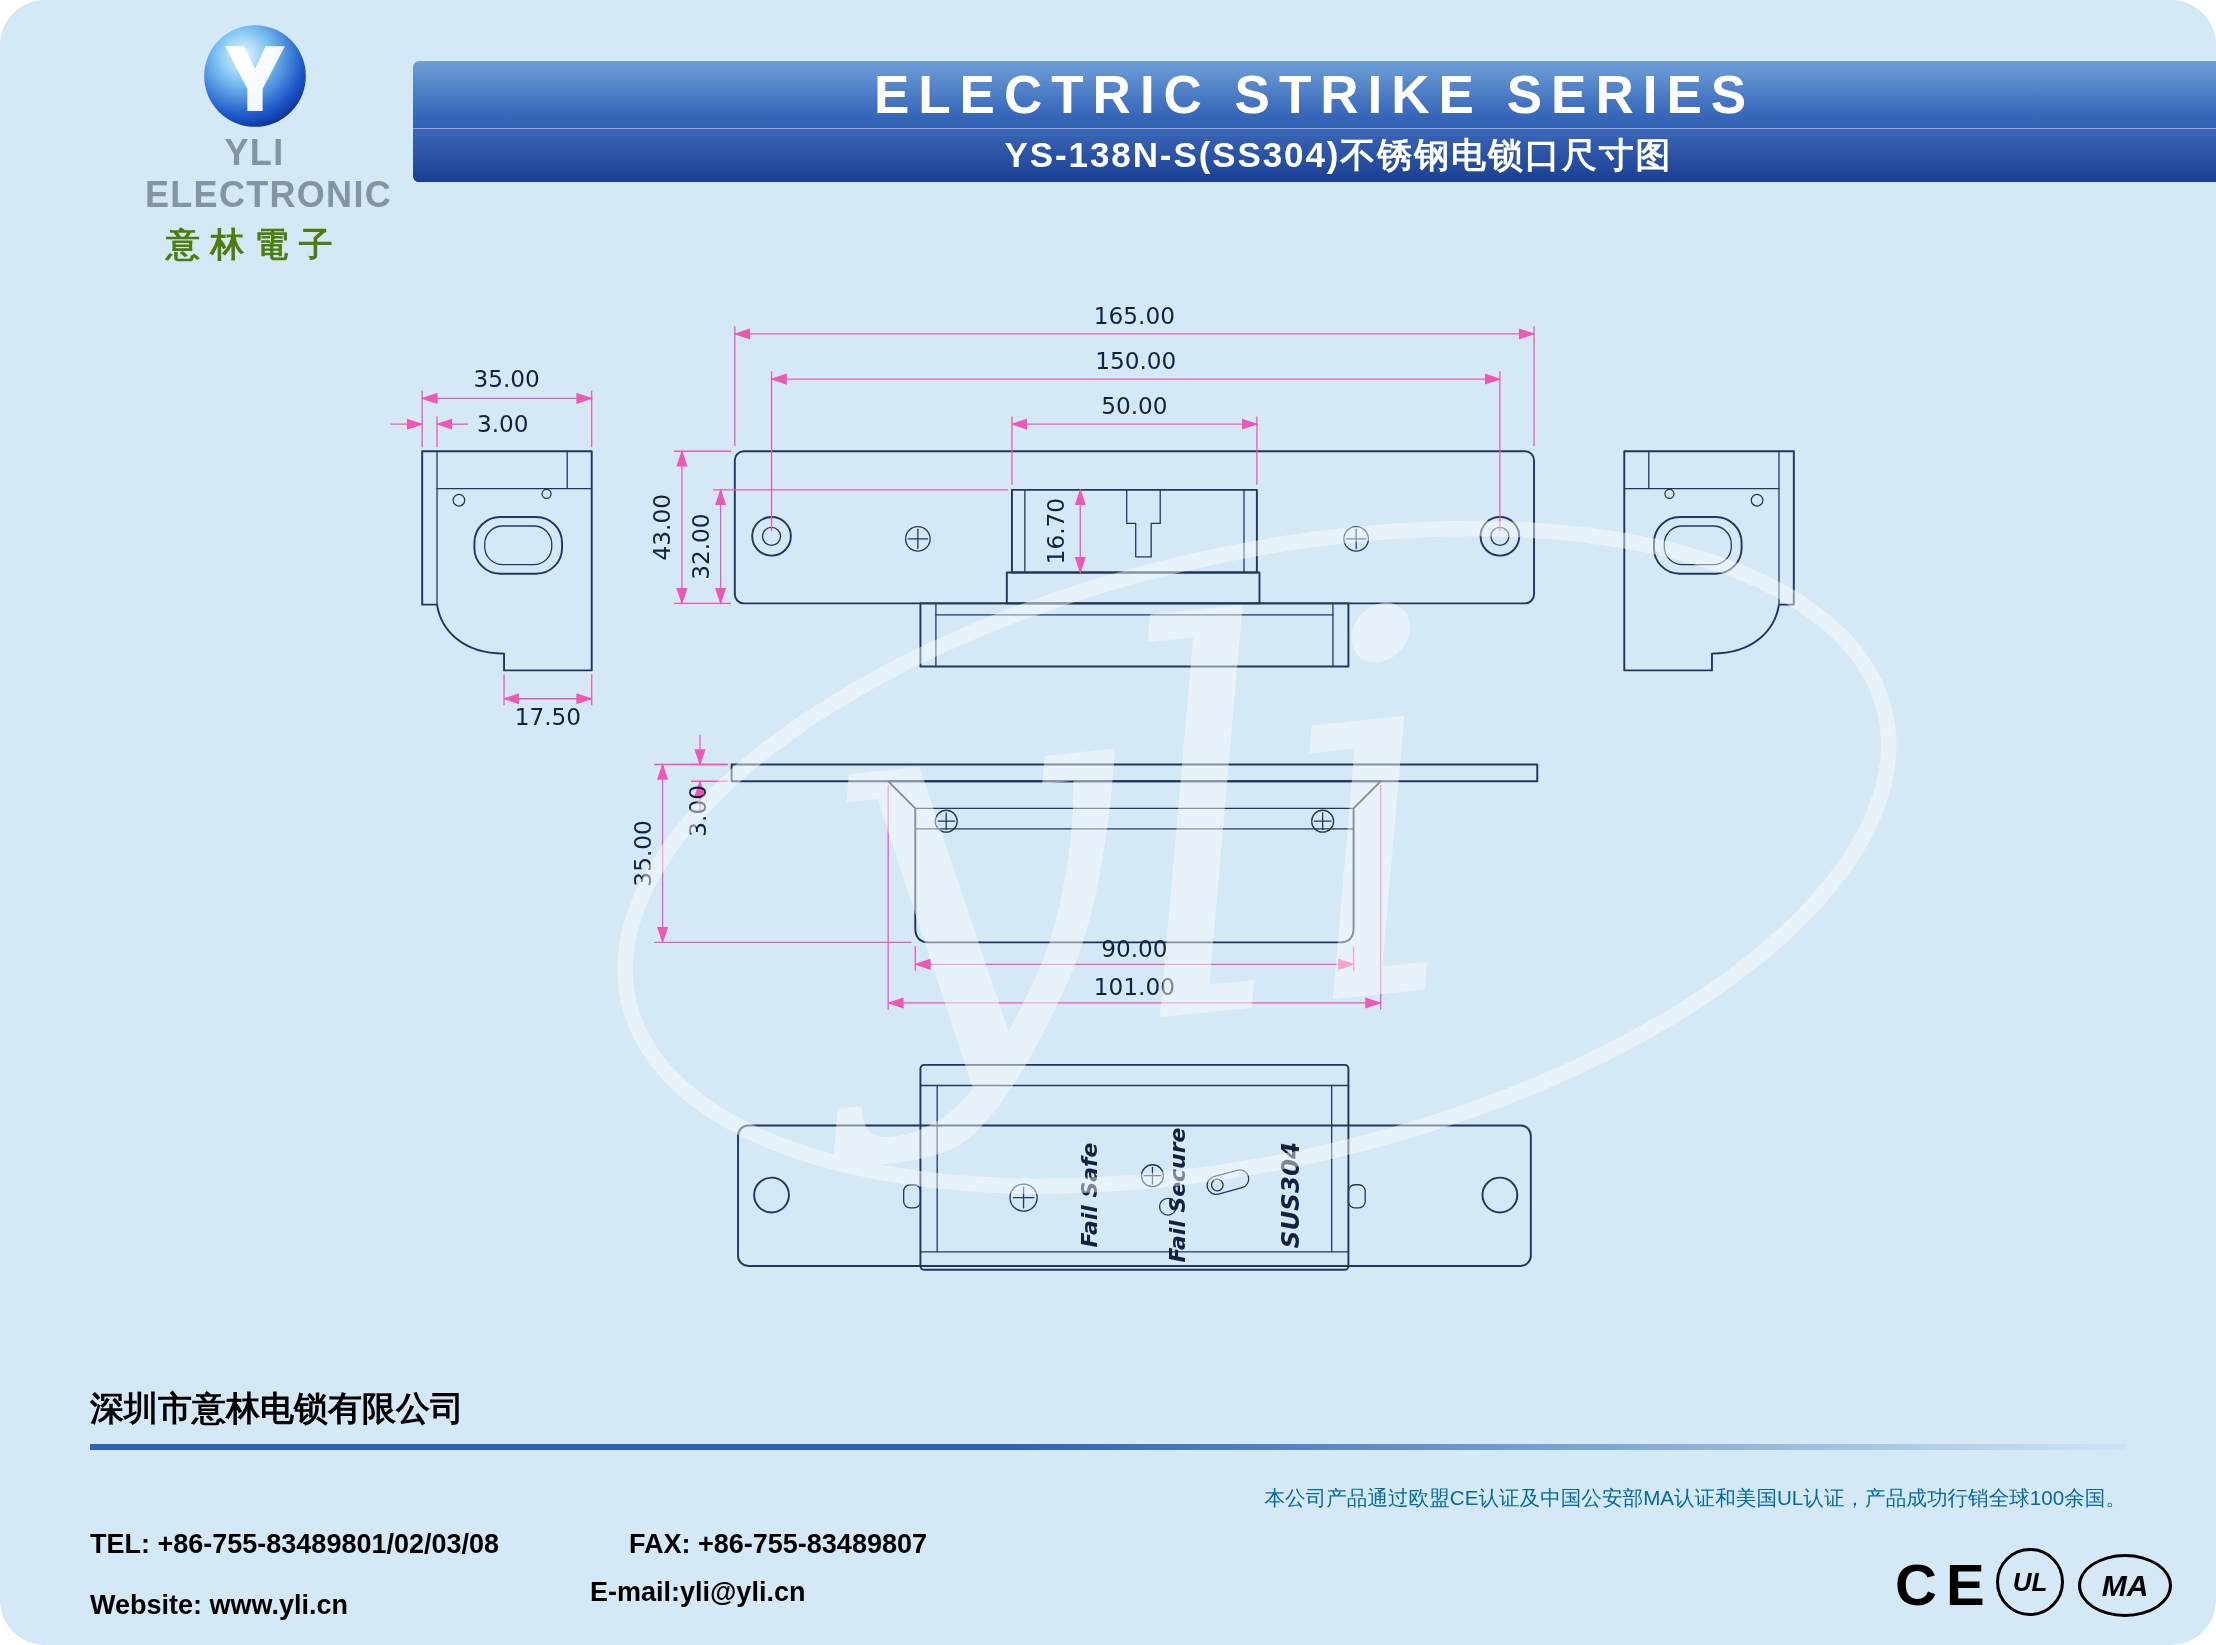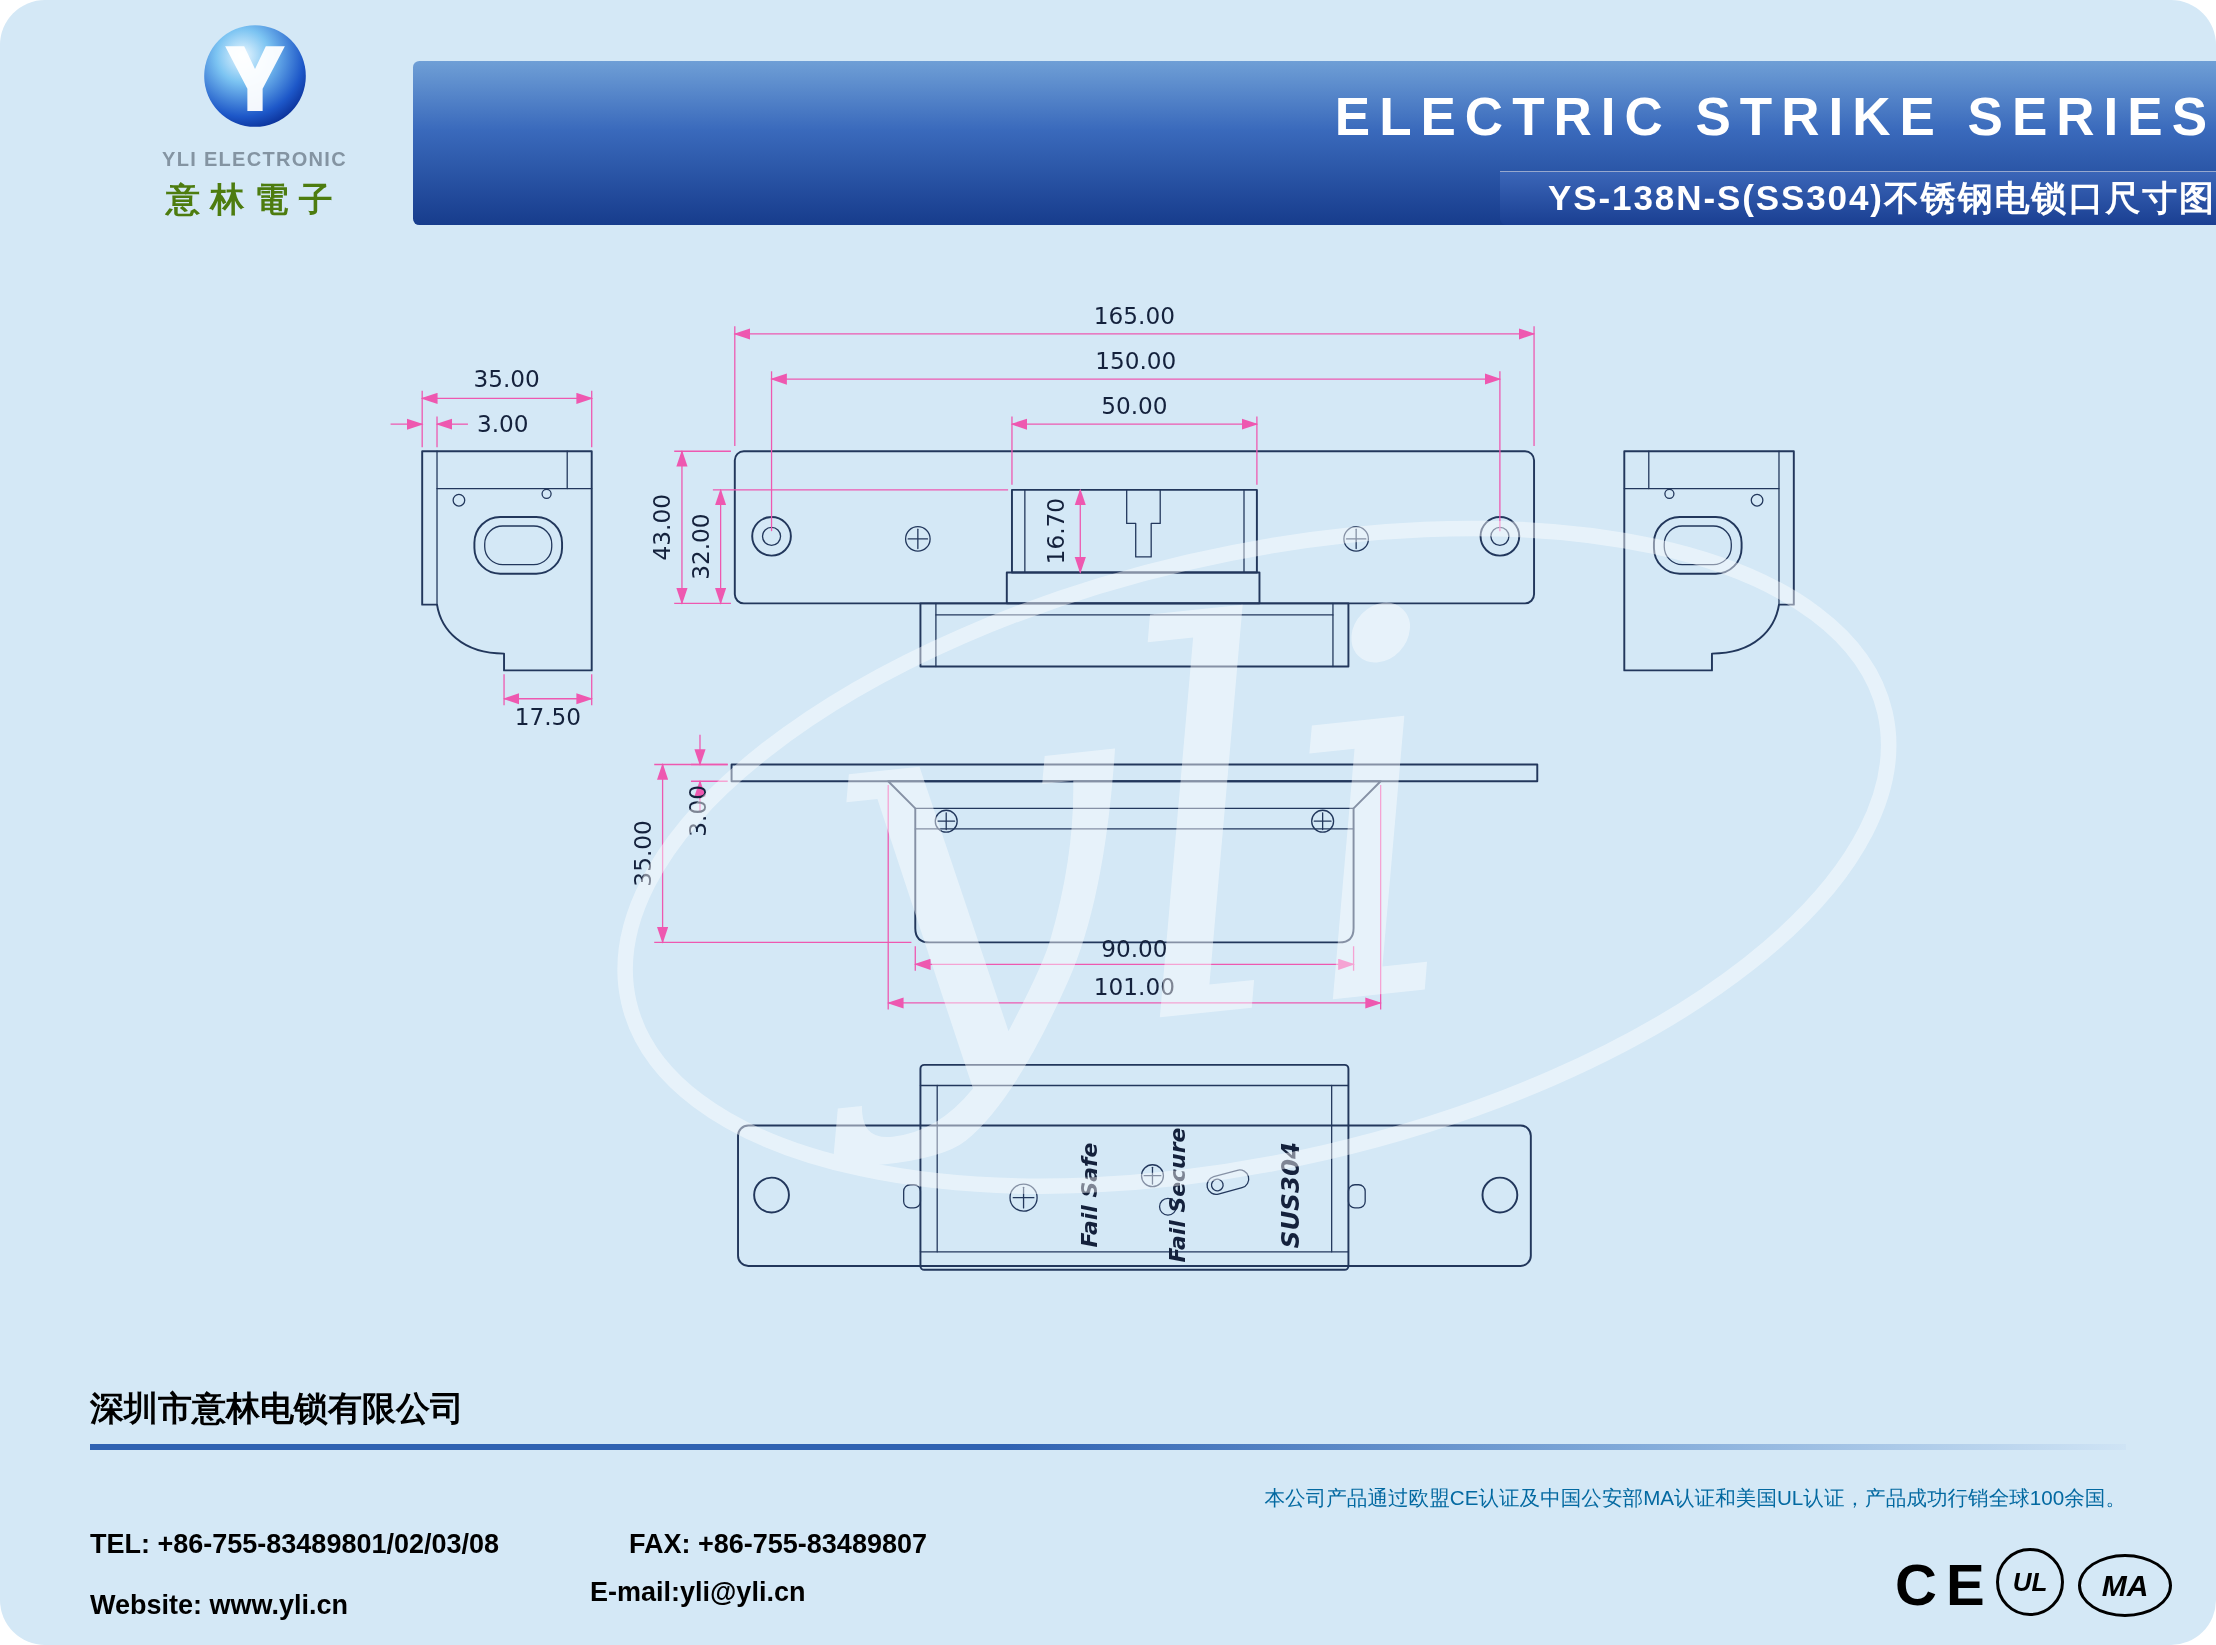--- a/index.html
+++ b/index.html
@@ -2,26 +2,26 @@
 <html style="font-size:10.3px"><head>
 <meta charset="utf-8">
 <style>
   html,body{margin:0;padding:0;background:#ffffff;}
   .page{position:relative;width:2216px;height:1645px;background:#d4e8f6;border-radius:45px;
         overflow:hidden;font-family:"Liberation Sans",sans-serif;}
 
   
   .logo{position:absolute;left:145px;top:22px;width:219px;text-align:center;}
   .logo svg{width:108px;height:108px;}
-  .brand-en{margin-top:16px;font-size:20px;font-weight:bold;color:#8494a2;letter-spacing:1.3px;}
+  .brand-en{margin-top:0;font-size:36px;font-weight:bold;color:#8494a2;letter-spacing:1.3px;}
   .brand-cn{margin-top:6.4px;font-size:34px;font-weight:bold;color:#4d7c0f;letter-spacing:10.3px;}
 
-  .banner{position:absolute;left:413px;right:0;top:61px;height:164px;
+  .banner{position:absolute;left:413px;right:0;top:61px;height:121px;
           background:linear-gradient(180deg,#6f9fd6 0%,#3a6abc 42%,#173c8c 100%);
-          border-radius:6.4px 0 0 6.4px;display:flex;flex-direction:column;align-items:flex-end;}
+          border-radius:6.4px 0 0 6.4px;display:flex;flex-direction:column;}
   .banner-title{flex:1;display:flex;align-items:center;justify-content:center;
           font-size:53px;font-weight:bold;color:#ffffff;letter-spacing:9px;}
   .banner-sub{height:53px;display:flex;align-items:center;justify-content:center;
           font-size:35px;font-weight:bold;color:#ffffff;letter-spacing:1.9px;
           background:linear-gradient(180deg,#3b66b8 0%,#1a3f92 100%);
           border-top:1.3px solid rgba(255,255,255,.55);border-radius:0 0 0 6.4px;padding-left:48px;}
 
   
   .drawing{position:absolute;left:0;top:0;width:2216px;height:1645px;}
   .obj{fill:none;stroke:#22375c;stroke-width:3;stroke-linejoin:round;stroke-linecap:round;}

